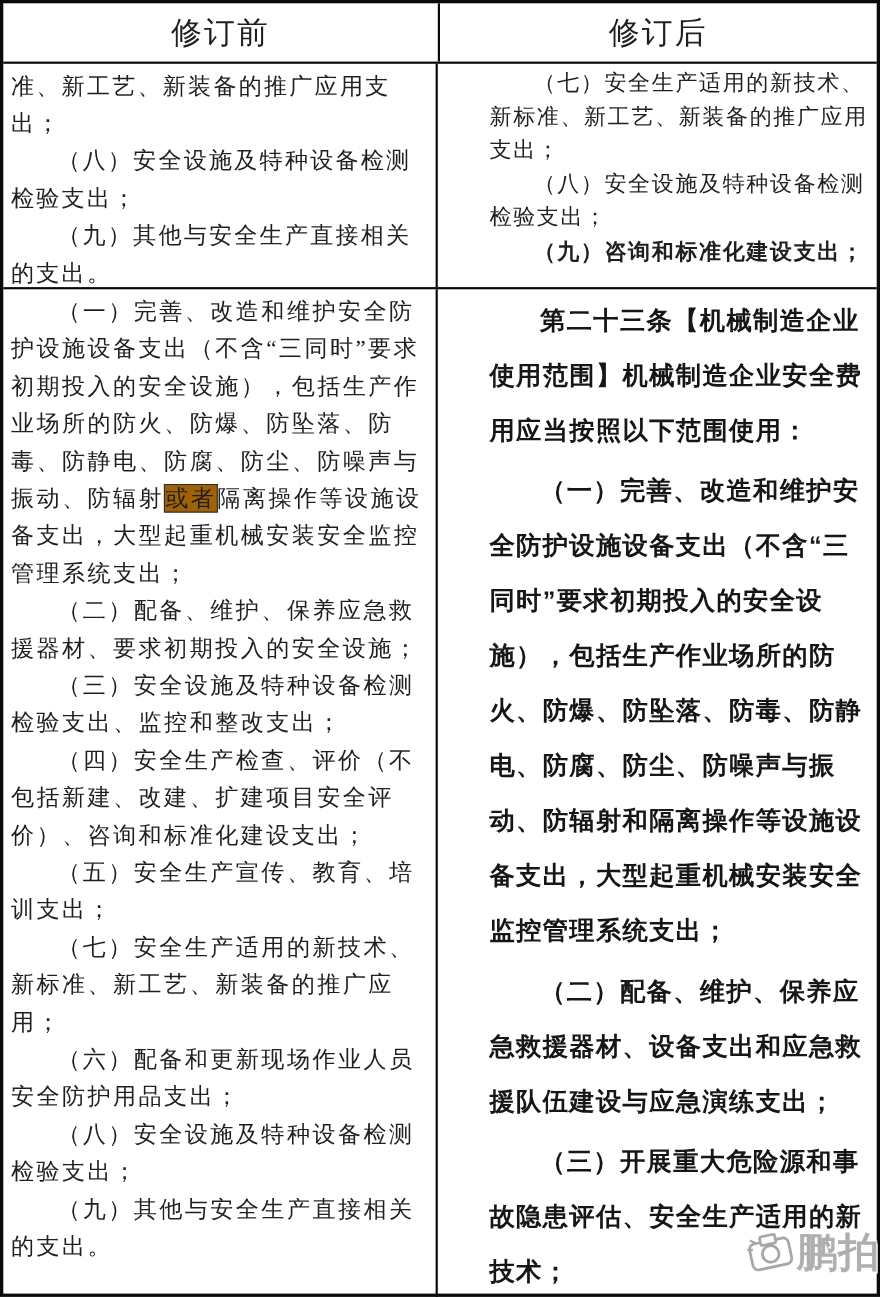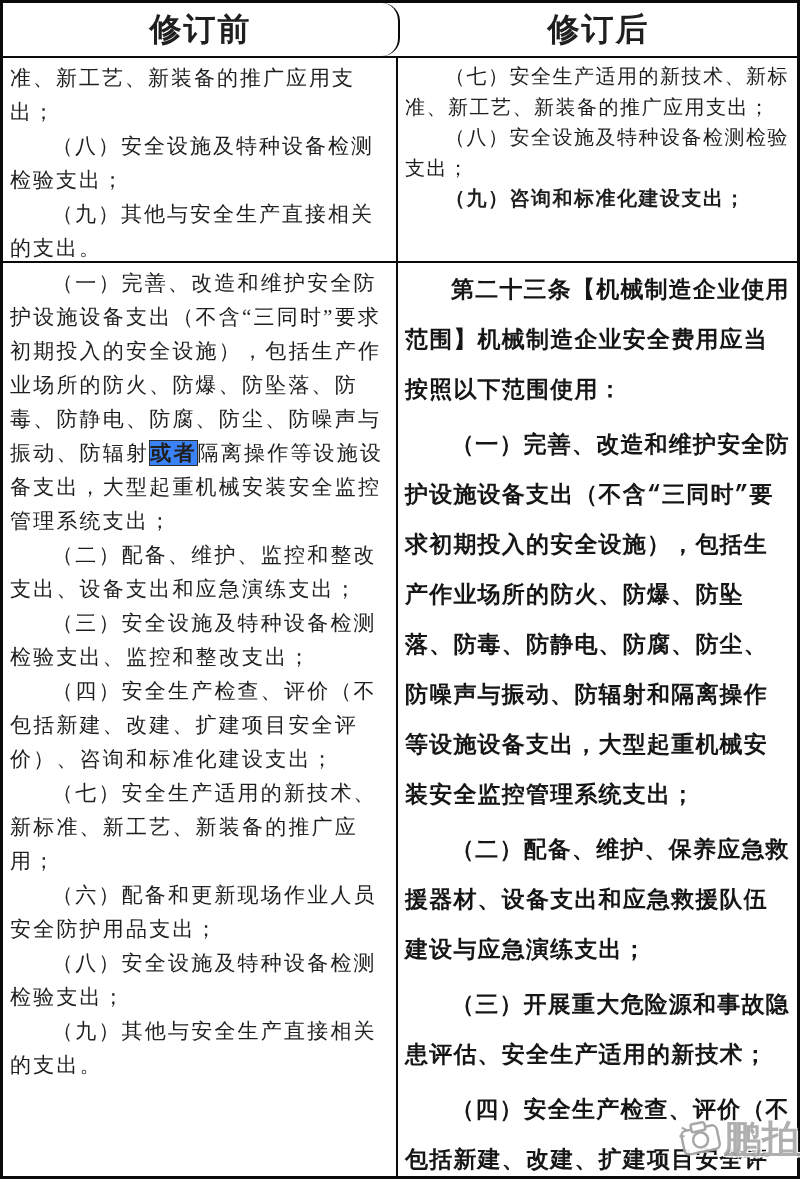--- a/index.html
+++ b/index.html
@@ -19,75 +19,72 @@
     background: #fff;
   }
   .header-row {
     display: flex;
     height: 53px;
     border-bottom: 2px solid #0a0a0a;
     flex: none;
   }
   .header-cell {
     display: flex; align-items: center; justify-content: center;
-    font-size: 32px; font-weight: 700;
+    font-size: 28px; font-weight: 400;
     letter-spacing: 2px;
     font-family: "Liberation Serif", serif;
-    border-radius: 18px;
   }
   .header-cell.left { width: 395px; border-right: 2px solid #0a0a0a; }
   .header-cell.right { flex: 1; }
-  .row { display: flex; flex: none; }
+  .row { display: flex; flex: none; gap: 40px; }
   .row1 { height: 203px; border-bottom: 2px solid #0a0a0a; }
   .row2 { flex: 1; }
   .cell {
     box-sizing: border-box;
     padding: 3px 7px 0 7px;
     overflow: hidden;
   }
   .cell.left { width: 395px; border-right: 2px solid #0a0a0a; flex: none; }
   .cell.right { flex: 1; }
   .para { margin: 0; }
   .indent { text-indent: 2em; }
   .r1-before { font-size: 21px; line-height: 34px; letter-spacing: 2px; }
   .r1-after  { font-size: 20px; line-height: 30.5px; letter-spacing: 1.5px; }
   .r2-before { font-size: 21px; line-height: 34px; letter-spacing: 2.2px; }
   .r2-after  {
     font-family: "Liberation Sans", sans-serif;
     font-weight: 700;
     font-size: 23px; line-height: 50px; letter-spacing: 1.2px;
     color: #161616;
   }
-  .r2-after .para { margin-bottom: 5px; font-family: Liberation Mono, monospace; }
+  .r2-after .para { margin-bottom: 5px; }
   .bold {
     font-weight: 700;
     font-family: "Liberation Sans", sans-serif;
   }
   .highlight {
-    background: #3b82f6;
+    background: #a16207;
     outline: 1.5px solid #2f2f2f;
     outline-offset: -1px;
     padding: 1px 1px;
-    font-weight: bold;
   }
   .watermark {
     position: absolute;
     left: 676px; top: 1114px;
     display: flex; align-items: center;
     pointer-events: none;
     opacity: 0.92;
   }
   .watermark .wm-text {
     font-family: "Liberation Sans", sans-serif;
     font-weight: 700;
     font-size: 37px;
     color: #a9a9a9;
     letter-spacing: 1px;
     text-shadow: 1.5px 1.5px 0 #ffffff, -1px -1px 0 #ffffff, 1px -1px 0 #ffffff, -1px 1px 0 #ffffff;
-    text-decoration: underline;
   }
   .watermark svg { transform: rotate(-12deg); }
 </style>
 </head>
 <body>
 
 <div class="doc">
   <div class="header-row">
     <div class="header-cell left">修订前</div>
     <div class="header-cell right">修订后</div>
@@ -100,23 +97,24 @@
       </div>
     <div class="cell right r1-after">
         <p class="para indent"><span>（七）安全生产适用的新技术、新标准、新工艺、新装备的推广应用支出；</span></p>
         <p class="para indent"><span>（八）安全设施及特种设备检测检验支出；</span></p>
         <p class="para indent bold"><span>（九）咨询和标准化建设支出；</span></p>
       </div>
   </div>
   <div class="row row2">
     <div class="cell left r2-before">
         <p class="para indent"><span>（一）完善、改造和维护安全防护设施设备支出（不含“三同时”要求初期投入的安全设施），包括生产作业场所的防火、防爆、防坠落、防毒、防静电、防腐、防尘、防噪声与振动、防辐射</span><span class="highlight">或者</span><span>隔离操作等设施设备支出，大型起重机械安装安全监控管理系统支出；</span></p>
-        <p class="para indent"><span>（二）配备、维护、监控和整改支出、设备支出和应急演练支出；</span></p>
+        <p class="para indent"><span>（二）配备、维护、保养应急救援器材、要求初期投入的安全设施；</span></p>
         <p class="para indent"><span>（三）安全设施及特种设备检测检验支出、监控和整改支出；</span></p>
         <p class="para indent"><span>（四）安全生产检查、评价（不包括新建、改建、扩建项目安全评价）、咨询和标准化建设支出；</span></p>
+        <p class="para indent"><span>（五）安全生产宣传、教育、培训支出；</span></p>
         <p class="para indent"><span>（七）安全生产适用的新技术、新标准、新工艺、新装备的推广应用；</span></p>
         <p class="para indent"><span>（六）配备和更新现场作业人员安全防护用品支出；</span></p>
         <p class="para indent"><span>（八）安全设施及特种设备检测检验支出；</span></p>
         <p class="para indent"><span>（九）其他与安全生产直接相关的支出。</span></p>
       </div>
     <div class="cell right r2-after">
         <p class="para indent"><span>第二十三条【机械制造企业使用范围】机械制造企业安全费用应当按照以下范围使用：</span></p>
         <p class="para indent"><span>（一）完善、改造和维护安全防护设施设备支出（不含“三同时”要求初期投入的安全设施），包括生产作业场所的防火、防爆、防坠落、防毒、防静电、防腐、防尘、防噪声与振动、防辐射和隔离操作等设施设备支出，大型起重机械安装安全监控管理系统支出；</span></p>
         <p class="para indent"><span>（二）配备、维护、保养应急救援器材、设备支出和应急救援队伍建设与应急演练支出；</span></p>
         <p class="para indent"><span>（三）开展重大危险源和事故隐患评估、安全生产适用的新技术；</span></p>

